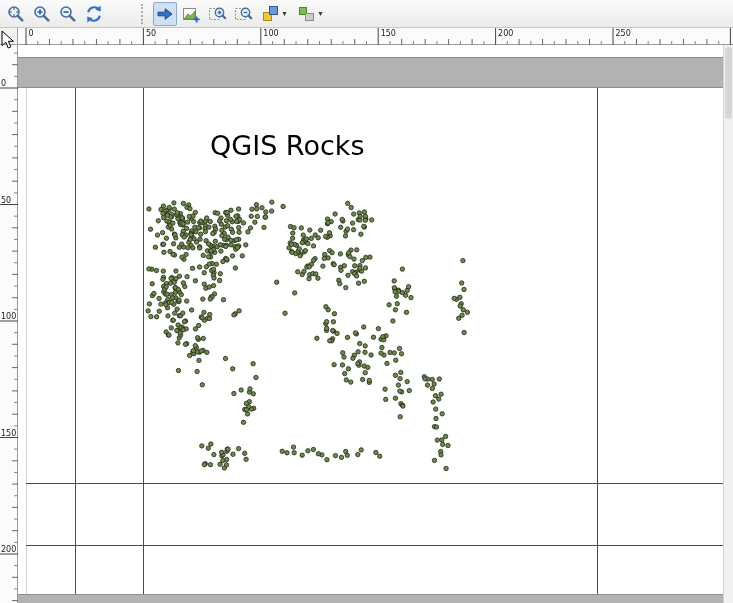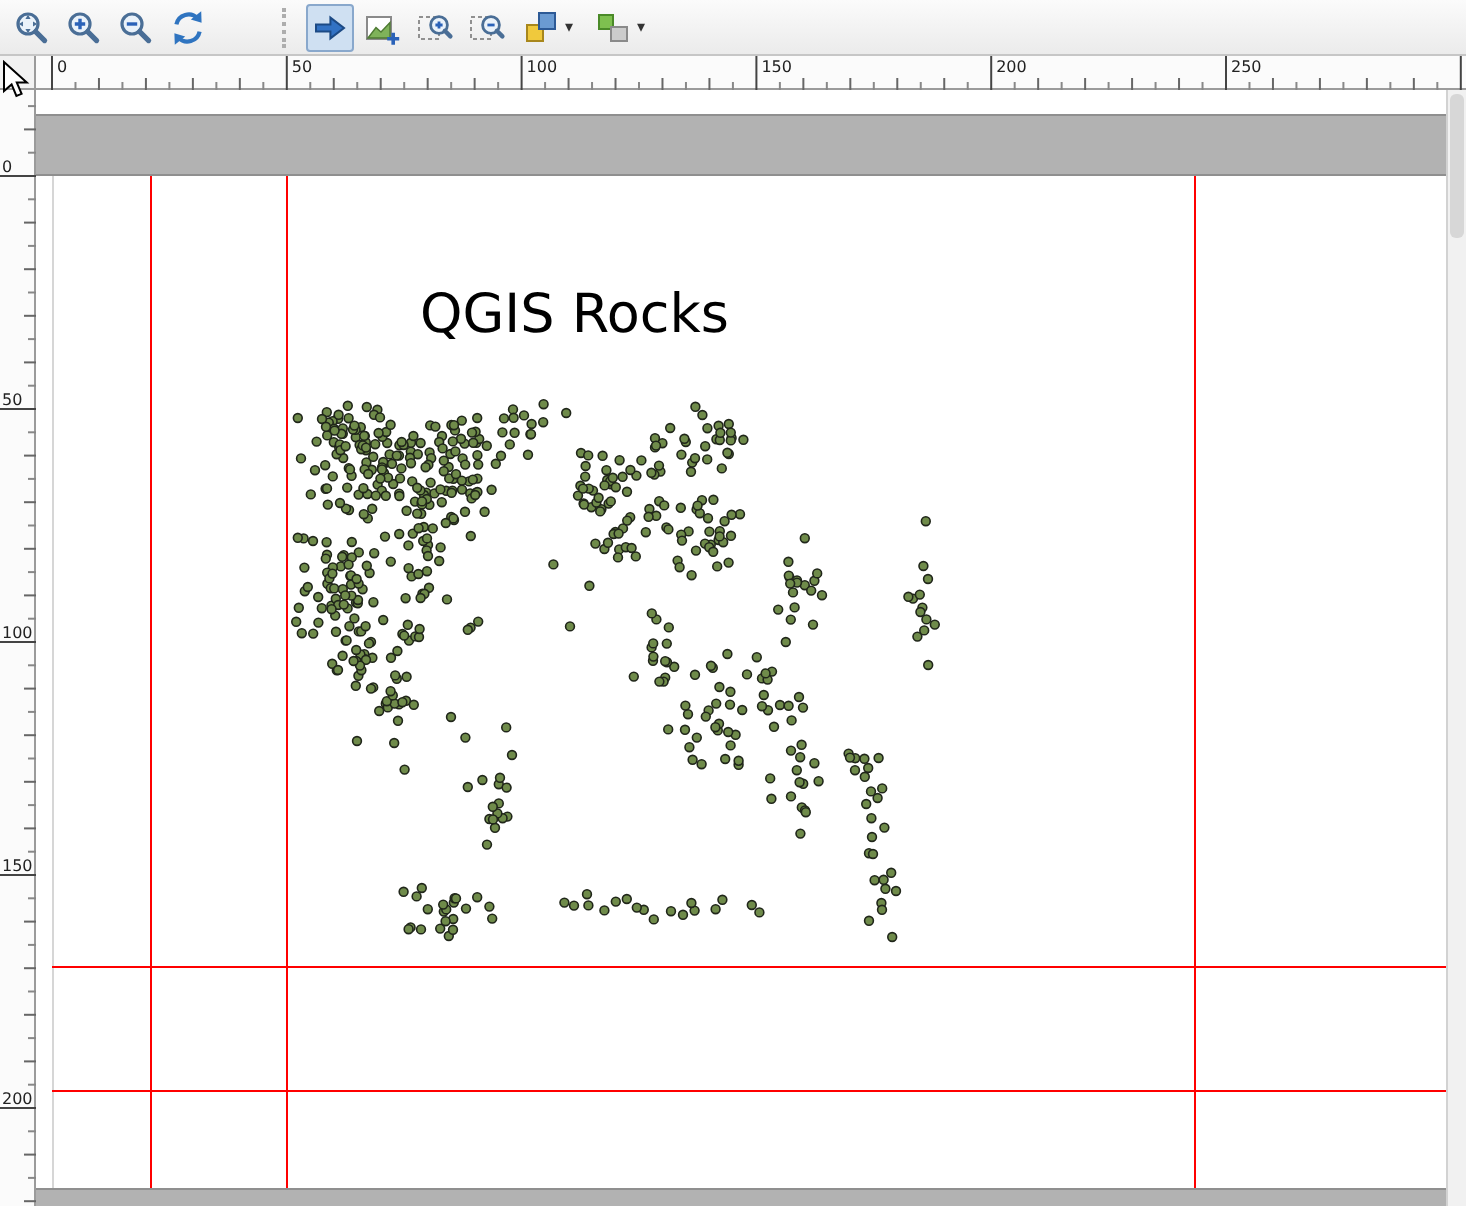--- a/index.html
+++ b/index.html
@@ -41,21 +41,21 @@
   .ruler-text{font-size:8px;fill:#222;}
   
   .canvas{
     position:absolute;left:18px;top:45px;width:705px;height:558px;background:#ffffff;overflow:hidden;
   }
   .band{position:absolute;left:0;width:705px;background:#b2b2b2;}
   .band-top{top:12px;height:31px;border-top:1px solid #8f8f8f;border-bottom:1px solid #8f8f8f;box-sizing:border-box;}
   .band-bottom{top:549px;height:9px;border-top:1px solid #8f8f8f;box-sizing:border-box;}
   .page-left-edge{position:absolute;left:8px;top:43px;width:1px;height:506px;background:#d6d6d6;}
   .page-label{
-    position:absolute;left:192px;top:85px;font-size:27px;color:#000;white-space:nowrap;margin-top:12px;
+    position:absolute;left:192px;top:85px;font-size:27px;color:#000;white-space:nowrap;
   }
   .map-svg{position:absolute;left:0;top:0;width:705px;height:558px;}
   .guide-v{position:absolute;top:43px;height:506px;width:1px;}
   .guide-h{position:absolute;left:8px;width:697px;height:1px;}
   
   .vscroll{
     position:absolute;left:723px;top:45px;width:10px;height:558px;background:#f1f1f1;
     border-left:1px solid #d2d2d2;box-sizing:border-box;
   }
   .vthumb{position:absolute;left:1px;top:2px;width:7px;height:72px;background:#d7d7d7;border-radius:3px;}

